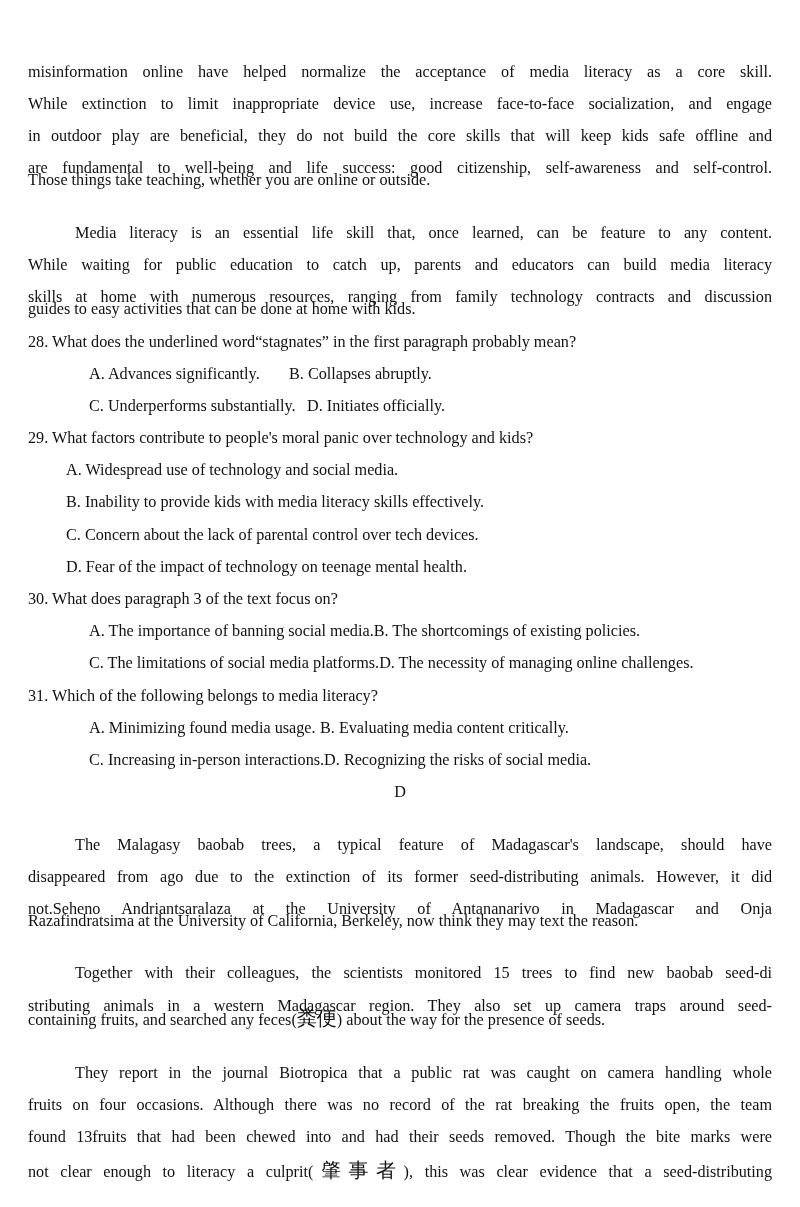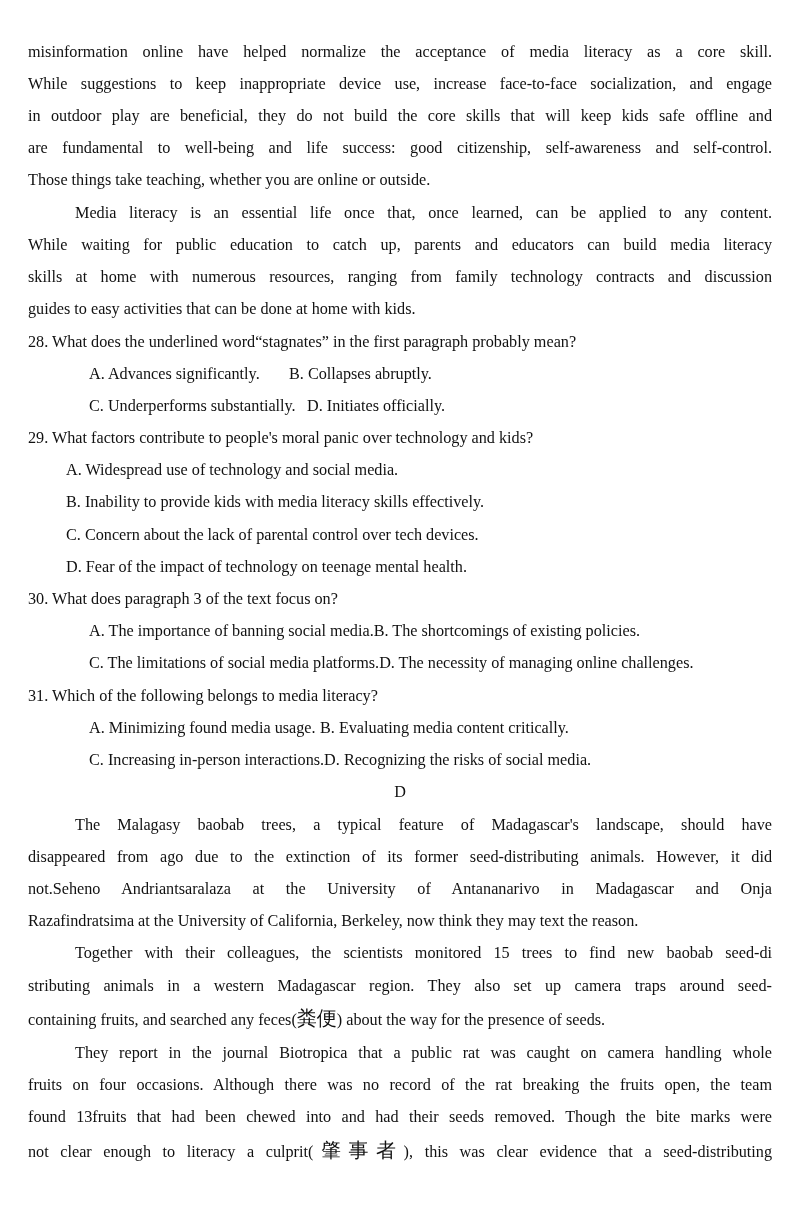--- a/index.html
+++ b/index.html
@@ -6,39 +6,39 @@
   body {
     width: 800px; height: 1207px; overflow: hidden; position: relative;
     font-family: "Liberation Serif", "DejaVu Serif", serif;
     color: #111111;
   }
   .page { position: absolute; left: 0; top: 0; width: 800px; }
   .line {
     position: absolute; left: 28px; width: 744px;
     font-size: 16.2px; line-height: 20px; white-space: nowrap;
   }
-  .just { text-align: justify; text-align-last: justify; }
+  .just { text-align: justify; text-align-last: justify; margin-top: 20px; }
   .indent { left: 75px; width: 697px; }
   .opt1 { left: 45px; margin-left: 44px; }
   .opt2 { left: 66px; }
   .center { left: 0; width: 800px; text-align: center; }
   .cjk { font-family: "DejaVu Sans", sans-serif; font-size: 20px; }
 </style>
 </head>
 <body>
 
 <div class="page">
 
   <div class="line just" style="top:42px">misinformation online have helped normalize the acceptance of media literacy as a core skill.</div>
-  <div class="line just" style="top:74px">While suggestions to keep inappropriate device use, increase face-to-face socialization, and engage</div>
+  <div class="line just" style="top:74px">While extinction to limit inappropriate device use, increase face-to-face socialization, and engage</div>
   <div class="line just" style="top:106px">in outdoor play are beneficial, they do not build the core skills that will keep kids safe offline and</div>
   <div class="line just" style="top:138px">are fundamental to well-being and life success: good citizenship, self-awareness and self-control.</div>
   <div class="line" style="top:170px">Those things take teaching, whether you are online or outside.</div>
 
-  <div class="line just indent" style="top:203px">Media literacy is an essential life once that, once learned, can be applied to any content.</div>
+  <div class="line just indent" style="top:203px">Media literacy is an essential life skill that, once learned, can be feature to any content.</div>
   <div class="line just" style="top:235px">While waiting for public education to catch up, parents and educators can build media literacy</div>
   <div class="line just" style="top:267px">skills at home with numerous resources, ranging from family technology contracts and discussion</div>
   <div class="line" style="top:299px">guides to easy activities that can be done at home with kids.</div>
 
   <div class="line" style="top:332px">28. What does the underlined word“stagnates” in the first paragraph probably mean?</div>
   <div class="line opt1" style="top:364px">A. Advances significantly.</div>
   <div class="line" style="top:364px; left:289px;">B. Collapses abruptly.</div>
   <div class="line opt1" style="top:396px">C. Underperforms substantially.</div>
   <div class="line" style="top:396px; left:307px;">D. Initiates officially.</div>
 

